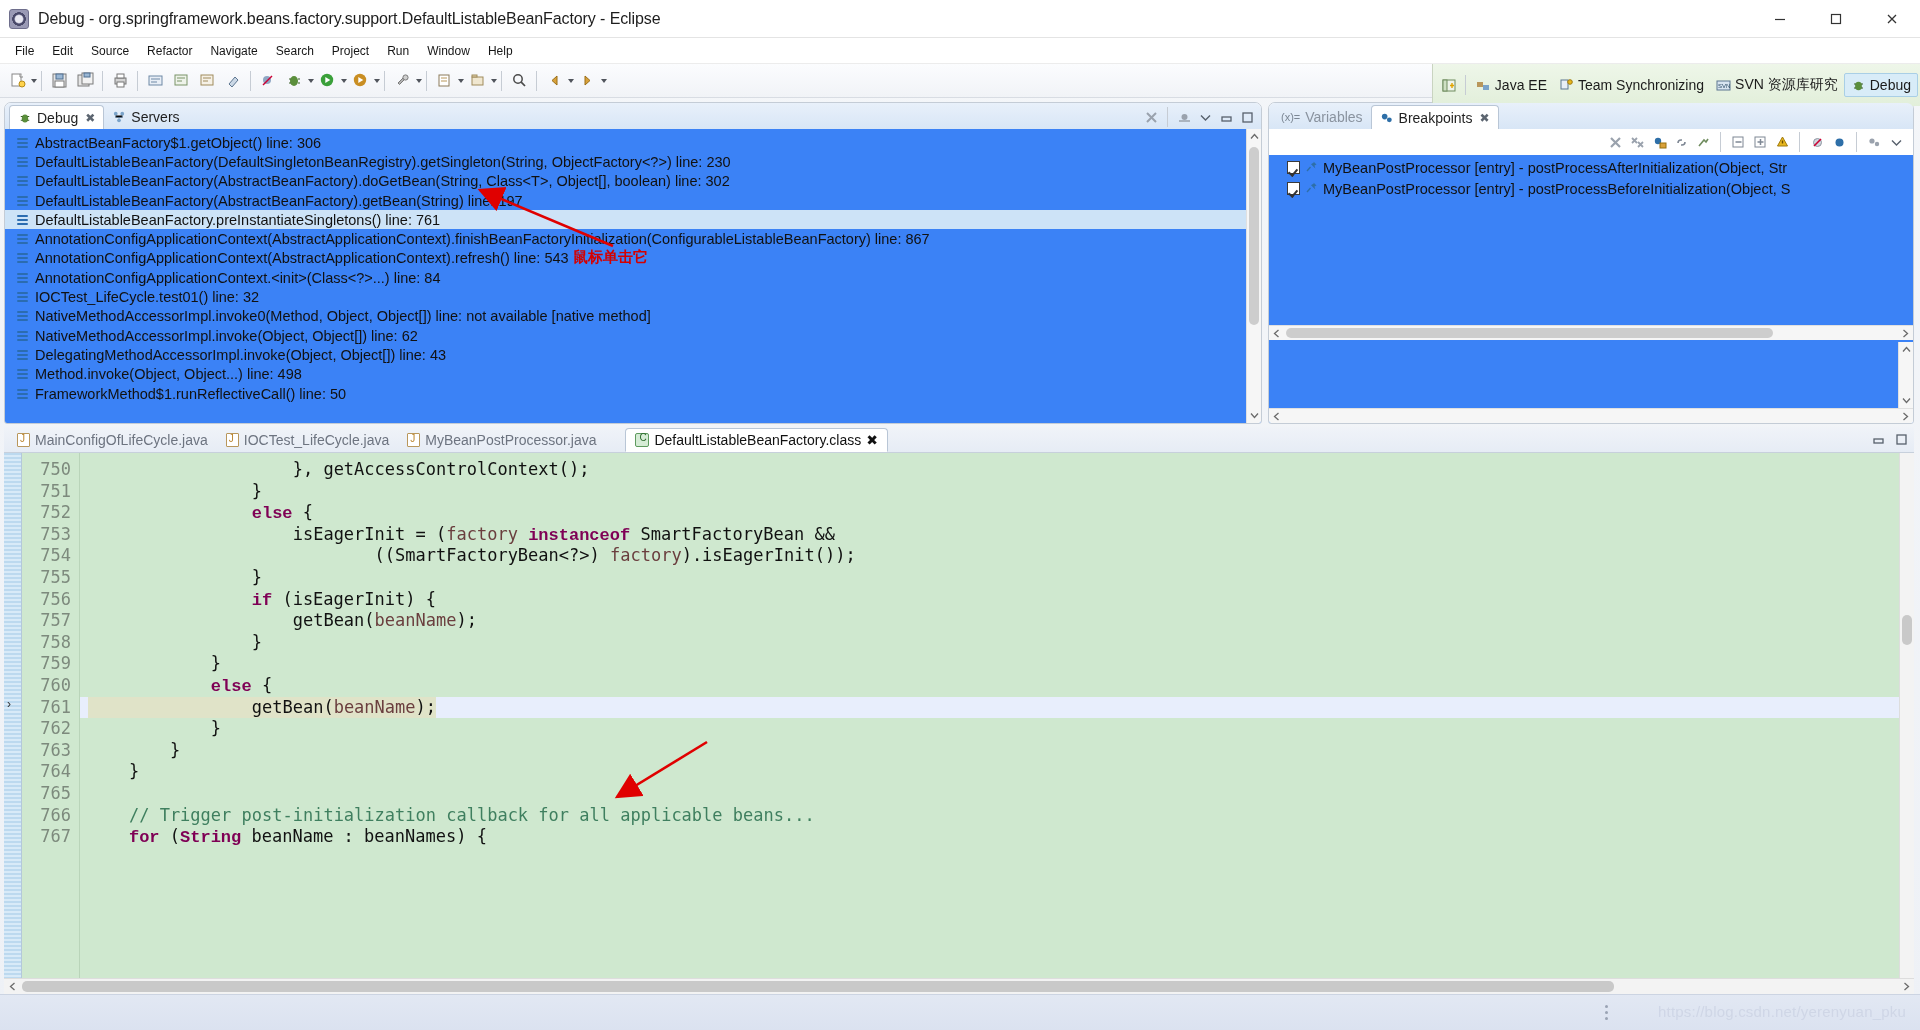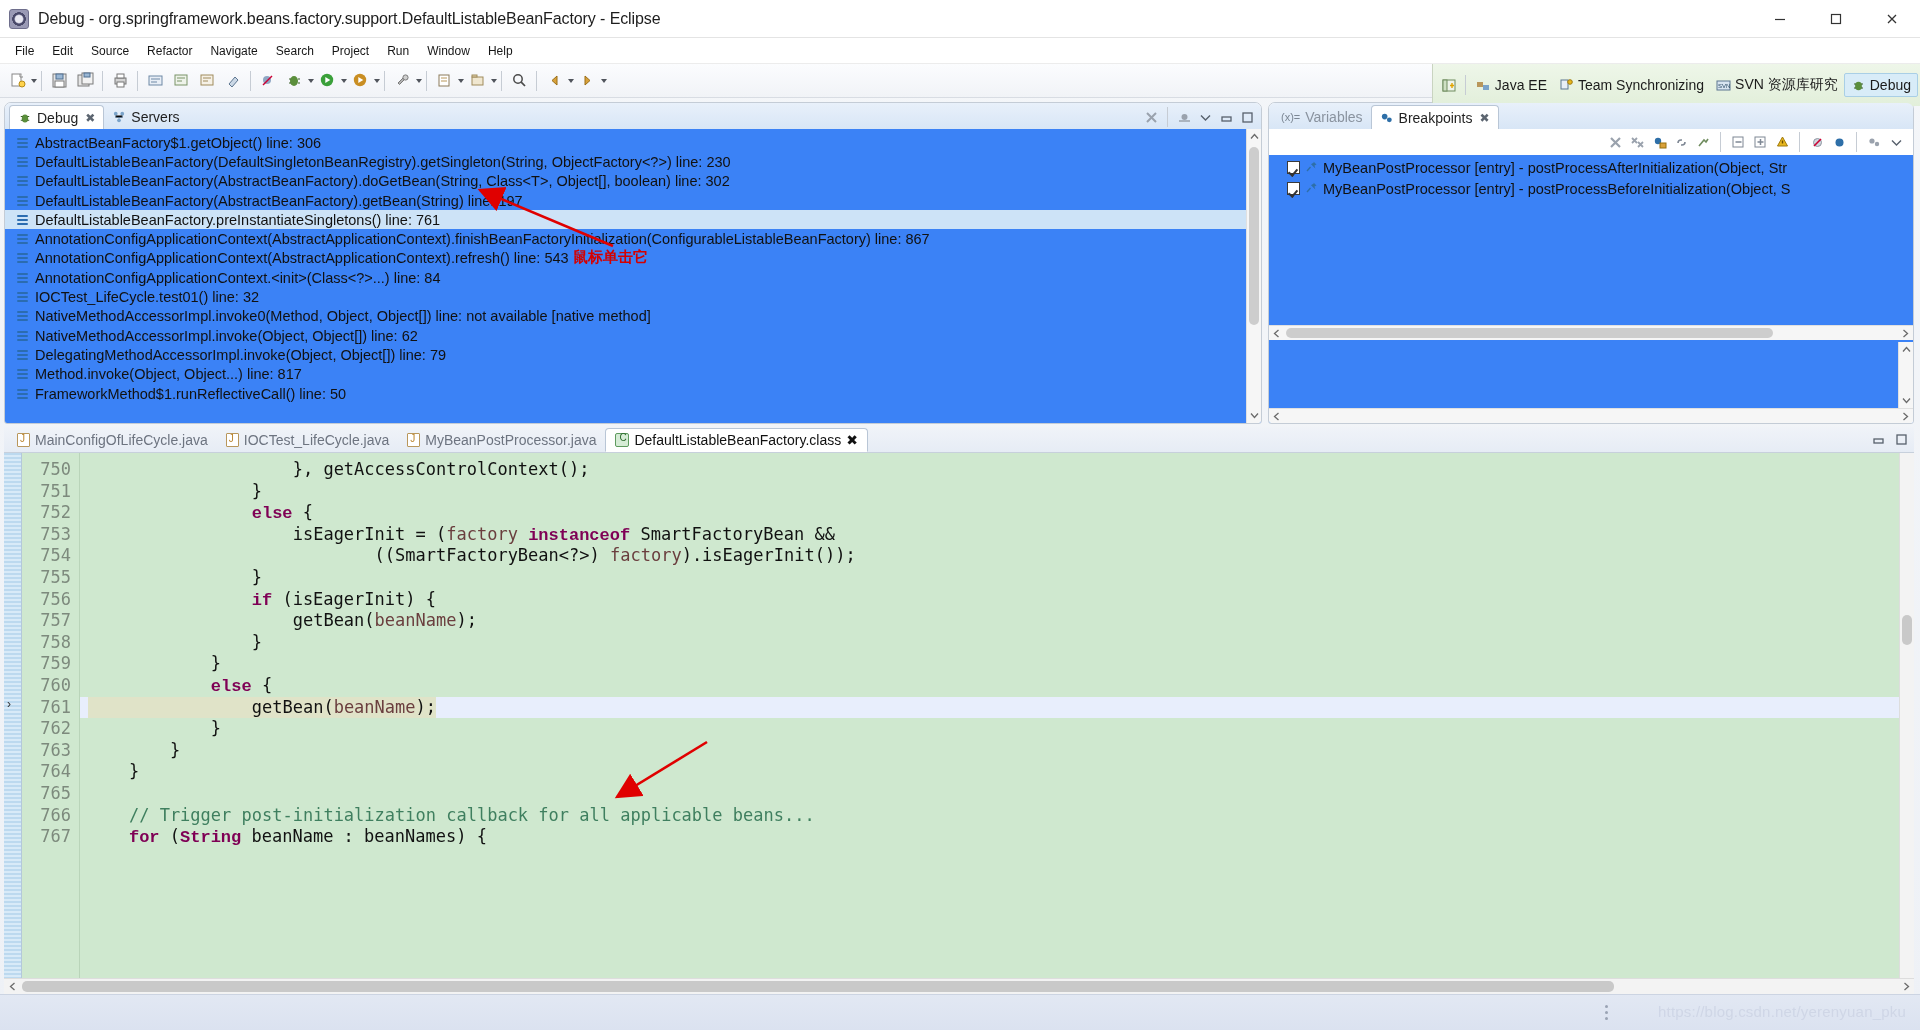--- a/index.html
+++ b/index.html
@@ -204,20 +204,21 @@
     border-bottom:1px solid #c7d0dc;
   }
   .etab {
     display:flex; align-items:center; gap:5px;
     height:24px; padding:0 9px; font-size:14px; color:#6d7480; white-space:nowrap;
   }
   .etab.active{
     background:#fff; color:#111;
     border:1px solid #b9c6d6; border-bottom:1px solid #fff;
     border-radius:4px 4px 0 0;
+    margin-left:20px;
   }
   .jfile-icon{
     width:13px;height:14px;flex:0 0 13px; background:#fff;
     border:1px solid #b9975b; border-radius:1px; position:relative;
   }
   .jfile-icon::after{content:"J"; position:absolute; left:2px; top:-1px; font-size:10px; color:#b9822a;}
   .cls-icon{
     width:14px;height:14px;flex:0 0 14px; border-radius:2px;
     background:#d6ecd6; border:1px solid #5f9b5f; position:relative;
   }
@@ -646,29 +647,29 @@
                   <i></i>
                 </span>
                 <span>NativeMethodAccessorImpl.invoke(Object, Object[]) line: 62</span>
               </div>
               <div class="frame">
                 <span class="frame-icon">
                   <i></i>
                   <i></i>
                   <i></i>
                 </span>
-                <span>DelegatingMethodAccessorImpl.invoke(Object, Object[]) line: 79</span>
-              </div>
-              <div class="frame">
-                <span class="frame-icon">
-                  <i></i>
-                  <i></i>
-                  <i></i>
-                </span>
-                <span>Method.invoke(Object, Object...) line: 817</span>
+                <span>DelegatingMethodAccessorImpl.invoke(Object, Object[]) line: 43</span>
+              </div>
+              <div class="frame">
+                <span class="frame-icon">
+                  <i></i>
+                  <i></i>
+                  <i></i>
+                </span>
+                <span>Method.invoke(Object, Object...) line: 498</span>
               </div>
               <div class="frame">
                 <span class="frame-icon">
                   <i></i>
                   <i></i>
                   <i></i>
                 </span>
                 <span>FrameworkMethod$1.runReflectiveCall() line: 50</span>
               </div>
             </div>

